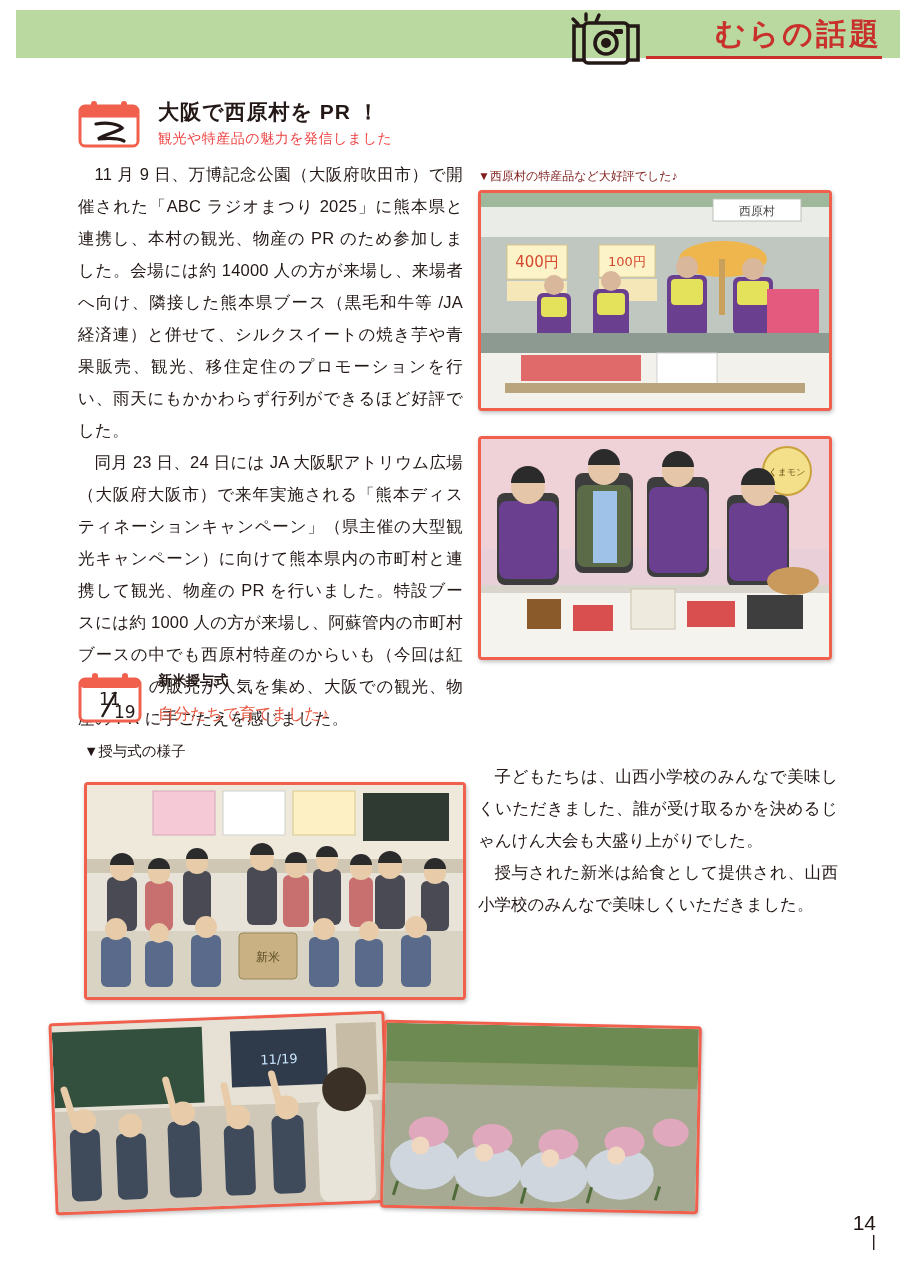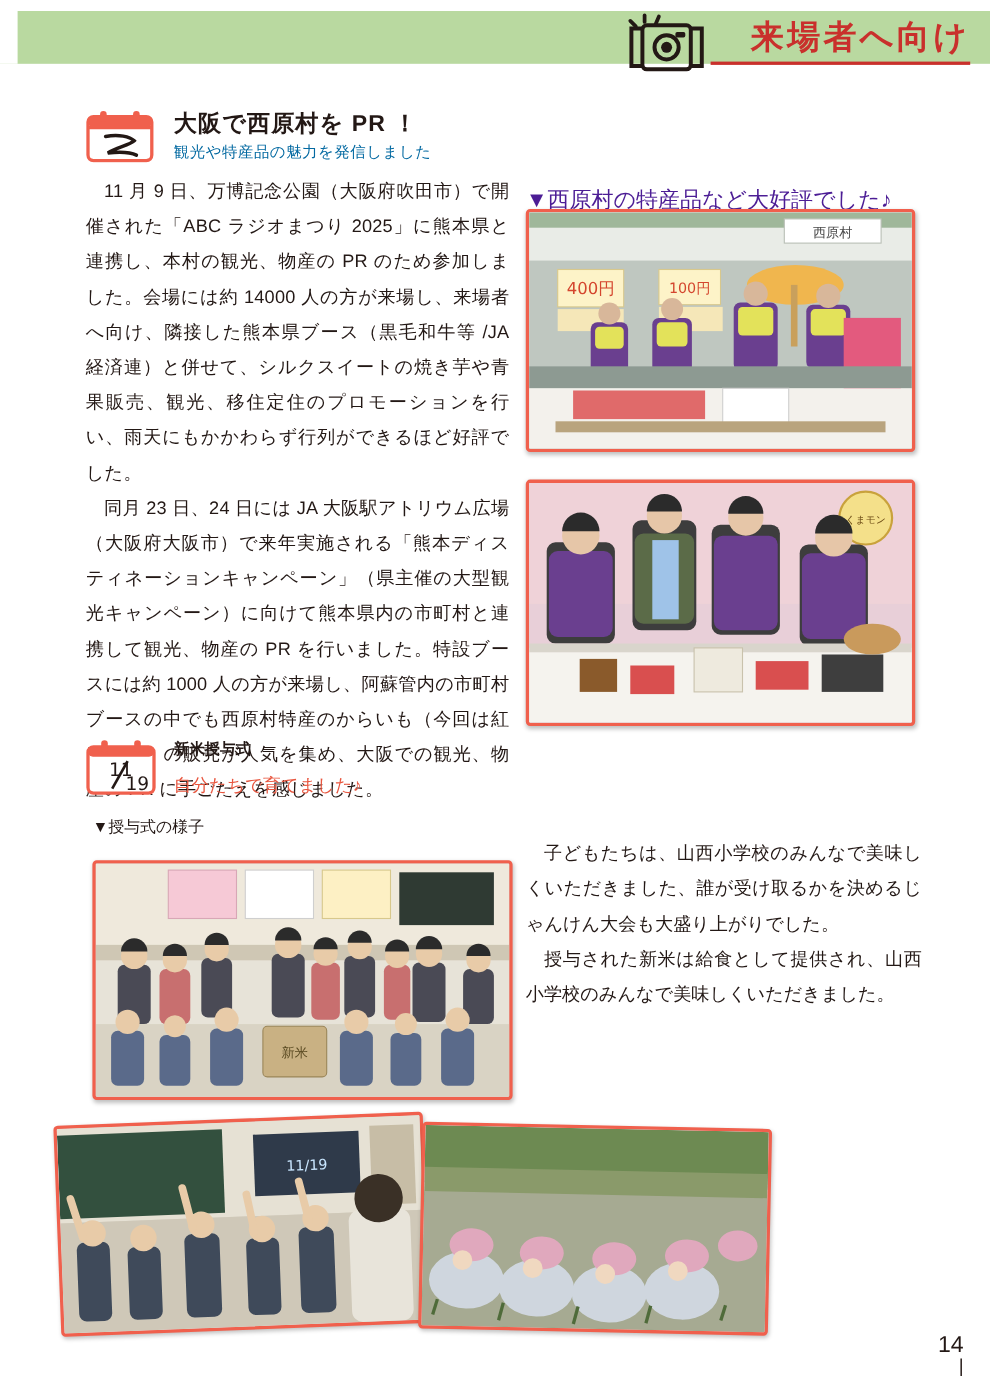--- a/index.html
+++ b/index.html
@@ -41,34 +41,34 @@
   .art1-icon{
     position:absolute;left:78px;top:100px;width:62px;height:48px;
   }
   .art1-title{
     position:absolute;left:158px;top:98px;
     font-size:21px;font-weight:bold;color:#231815;
     letter-spacing:1px;
   }
   .art1-sub{
     position:absolute;left:158px;top:130px;
-    font-size:14px;color:#0369a1;letter-spacing:0.5px;
+    font-size:14px;color:#ef4444;letter-spacing:0.5px;
   }
 
   .art1-body{
     position:absolute;left:78px;top:158px;width:385px;
     font-size:16.5px;line-height:32px;
     text-align:justify;
     letter-spacing:0.2px;
   }
   .art1-body p{margin:0;text-indent:1em;}
 
   .cap1{
     position:absolute;left:478px;top:168px;
-    font-size:20px;color:#4c1d95;
+    font-size:12px;color:#7f1d1d;
   }
 
   
   .photo{
     position:absolute;
     border:3px solid #f0604d;
     border-radius:4px;
     background:#ddd;
     overflow:hidden;
     box-shadow:1px 2px 4px rgba(0,0,0,0.25);
@@ -118,21 +118,21 @@
   <g stroke="#231815" stroke-width="3.6" fill="none">
     <path d="M18 16 L8 16 L8 50 L18 50"></path>
     <path d="M62 16 L72 16 L72 50 L62 50"></path>
   </g>
   <rect x="18" y="13" width="44" height="40" rx="4" fill="none" stroke="#231815" stroke-width="3.6"></rect>
   <circle cx="40" cy="33" r="11" fill="none" stroke="#231815" stroke-width="3.6"></circle>
   <circle cx="40" cy="33" r="5" fill="#231815"></circle>
   <rect x="48" y="19" width="9" height="5" rx="1.6" fill="#231815"></rect>
 </svg>
 
-<div class="header-title">来場者へ向け</div>
+<div class="header-title">むらの話題</div>
 <div class="header-underline"></div>
 
 <svg class="art1-icon" viewBox="0 0 62 48">
   <rect x="2" y="6" width="58" height="40" rx="5" fill="#ffffff" stroke="#f0604d" stroke-width="3"></rect>
   <path d="M2 16 H60" stroke="#f0604d" stroke-width="3"></path>
   <rect x="2" y="6" width="58" height="10" rx="5" fill="#f0604d"></rect>
   <rect x="13" y="1" width="6" height="10" rx="3" fill="#f0604d"></rect>
   <rect x="43" y="1" width="6" height="10" rx="3" fill="#f0604d"></rect>
   <path d="M18 24 C30 22 40 24 44 28 C40 32 28 34 20 39 C30 38 40 38 46 41" fill="none" stroke="#231815" stroke-width="3.2" stroke-linecap="round"></path>
 </svg>

